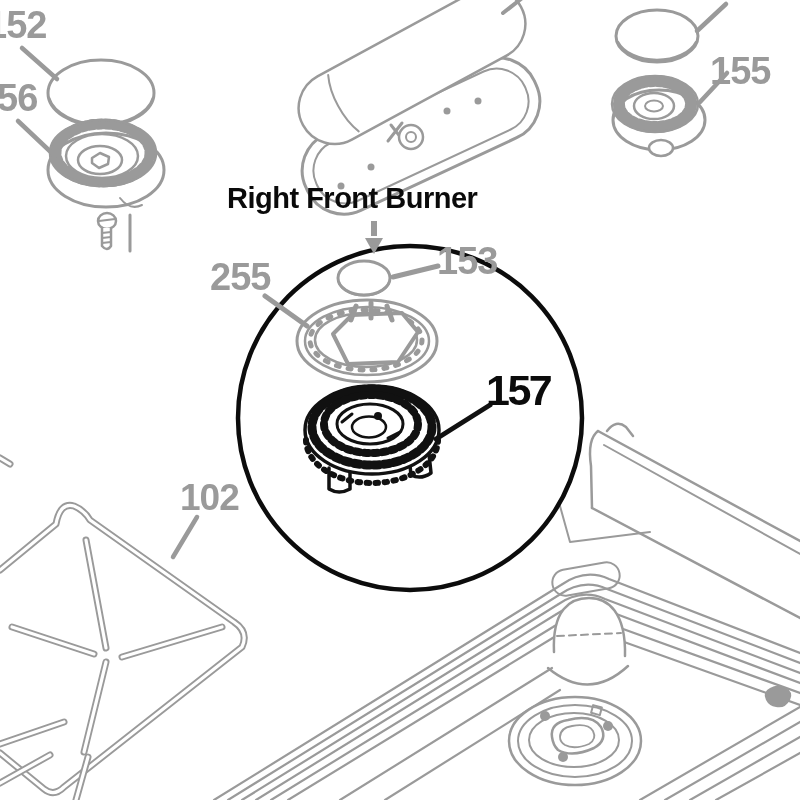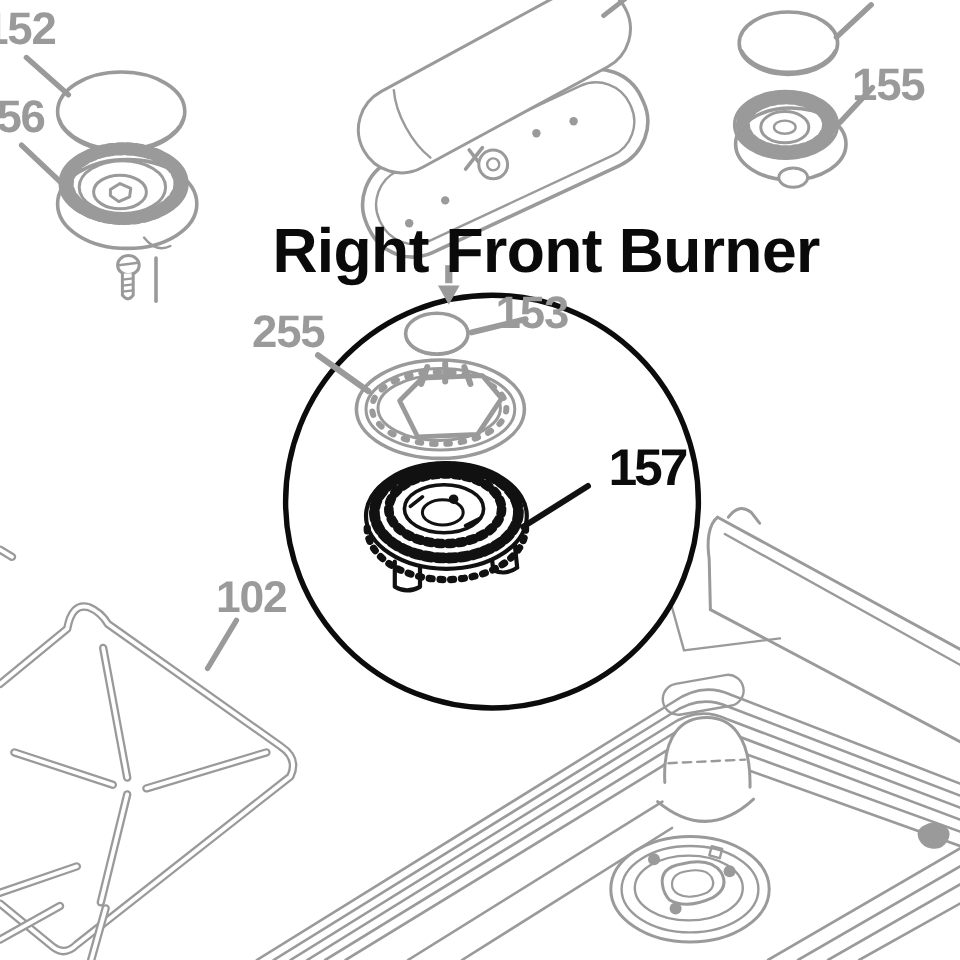--- a/index.html
+++ b/index.html
@@ -10,22 +10,22 @@
   .g  {stroke:#9a9a9a;fill:none;stroke-linecap:round;stroke-linejoin:round;}
   .gw {stroke:#9a9a9a;fill:#ffffff;stroke-linecap:round;stroke-linejoin:round;}
   .gf {fill:#9a9a9a;stroke:none;}
   .wo {stroke:#ffffff;fill:none;stroke-linecap:round;stroke-linejoin:round;}
   .k  {stroke:#111111;fill:none;stroke-linecap:round;stroke-linejoin:round;}
   .kw {stroke:#111111;fill:#ffffff;stroke-linecap:round;stroke-linejoin:round;}
   .kf {fill:#111111;stroke:none;}
   
   .lbl{position:absolute;font-weight:700;font-size:38px;line-height:1;
        letter-spacing:-1px;color:#9a9a9a;white-space:nowrap;}
-  .lbl.dark{color:#0b0b0b;margin-left:21px;}
-  .title{position:absolute;left:227px;top:184px;font-weight:700;font-size:52px;
+  .lbl.dark{color:#0b0b0b;}
+  .title{position:absolute;left:227px;top:184px;font-weight:700;font-size:29px;
          line-height:1;letter-spacing:-0.5px;color:#0a0a0a;white-space:nowrap;}
 </style>
 </head>
 <body>
 
 <div class="stage">
 <svg width="800" height="800" viewBox="0 0 800 800">
 
   <g>
 
@@ -190,16 +190,16 @@
   <line class="k" stroke-width="5" x1="436" y1="439" x2="490" y2="405"></line>
 
   <line class="g" stroke-width="4.5" x1="197" y1="517" x2="173" y2="557"></line>
 </svg>
 
 <div class="title">Right Front Burner</div>
 <div class="lbl" style="left:-14px;top:6px">152</div>
 <div class="lbl" style="left:-3px;top:79px">56</div>
 <div class="lbl" style="left:710px;top:52px">155</div>
 <div class="lbl" style="left:210px;top:258px">255</div>
-<div class="lbl" style="left:413px;top:242px">153</div>
+<div class="lbl" style="left:437px;top:242px">153</div>
 <div class="lbl dark" style="left:486px;top:369px;font-size:43px;letter-spacing:-2.5px">157</div>
 <div class="lbl" style="left:180px;top:479px;font-size:37px">102</div>
 </div>
 
 </body></html>

